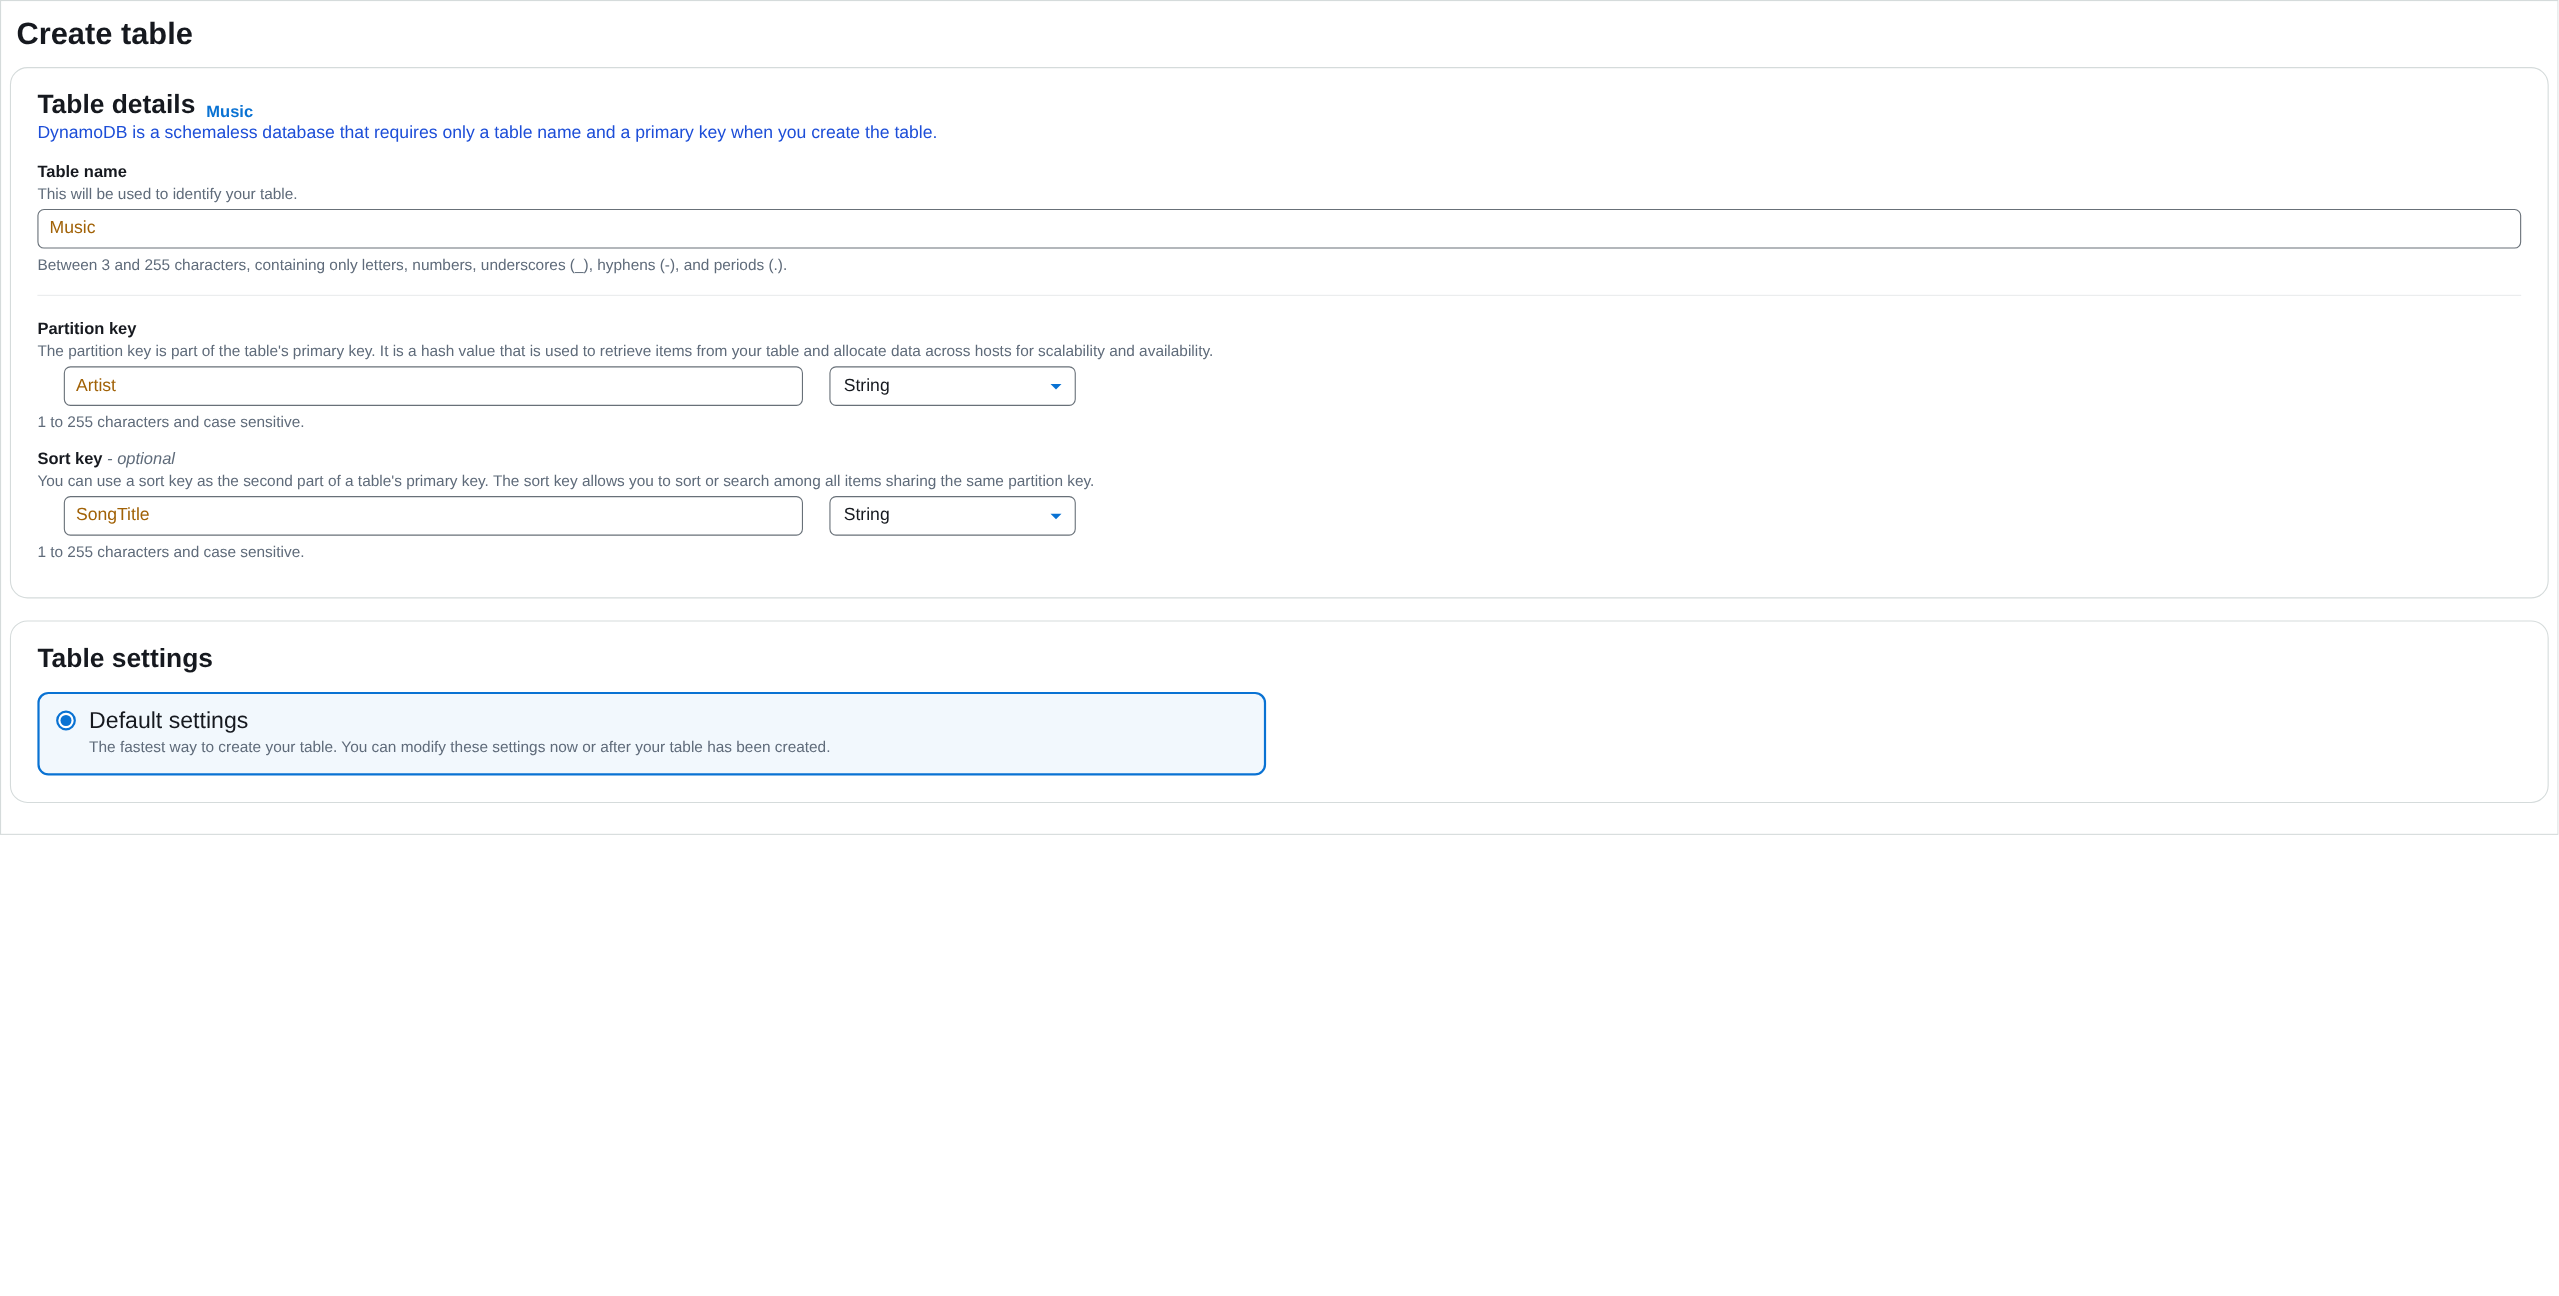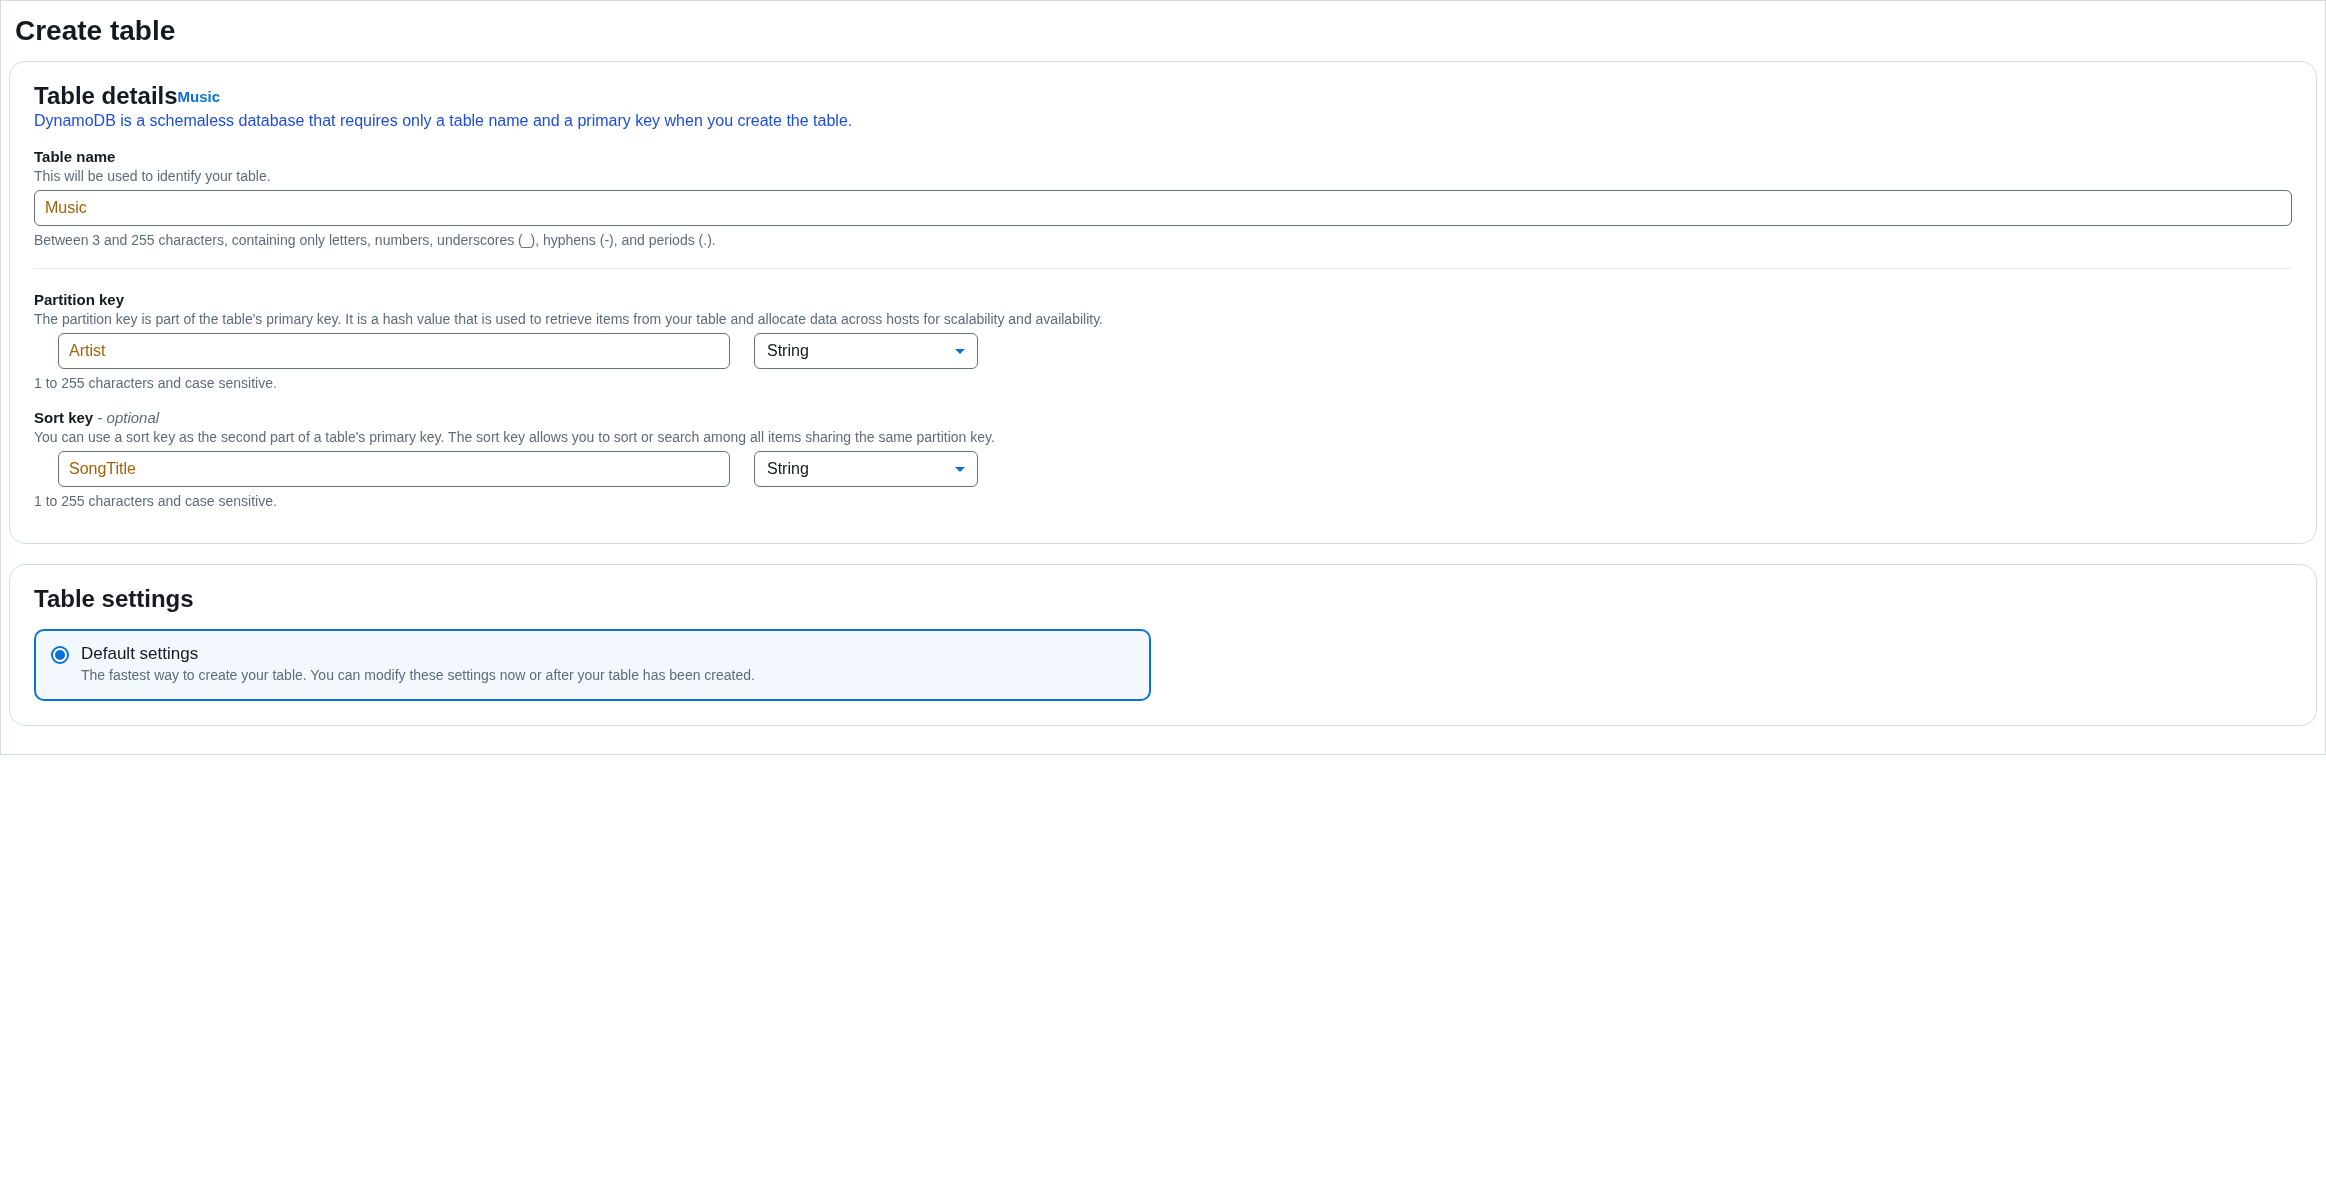--- a/index.html
+++ b/index.html
@@ -23,21 +23,22 @@
     }
     .panel {
       border: 1px solid #d5dbdb;
       border-radius: 16px;
       padding: 20px 24px 22px 24px;
       margin-bottom: 20px;
       background: #fff;
     }
     .panel-header {
       display: flex;
-      align-items: center;
+      align-items: flex-end;
+      gap: 10px;
       margin-bottom: 2px;
     }
     h2.section-title {
       font-size: 24px;
       font-weight: 700;
       color: #16191f;
     }
     .info-link {
       color: #0972d3;
       font-size: 15px;
@@ -156,21 +157,21 @@
       width: 10px;
       height: 10px;
       background: #0972d3;
       border-radius: 50%;
       top: 50%;
       left: 50%;
       transform: translate(-50%, -50%);
     }
     .radio-content { flex: 1; }
     .radio-title {
-      font-size: 17px;
+      font-size: 21px;
       font-weight: 400;
       color: #16191f;
       margin-bottom: 2px;
     }
     .radio-desc {
       font-size: 14px;
       color: #5f6b7a;
       line-height: 1.4;
     }
     h2.settings-title {

